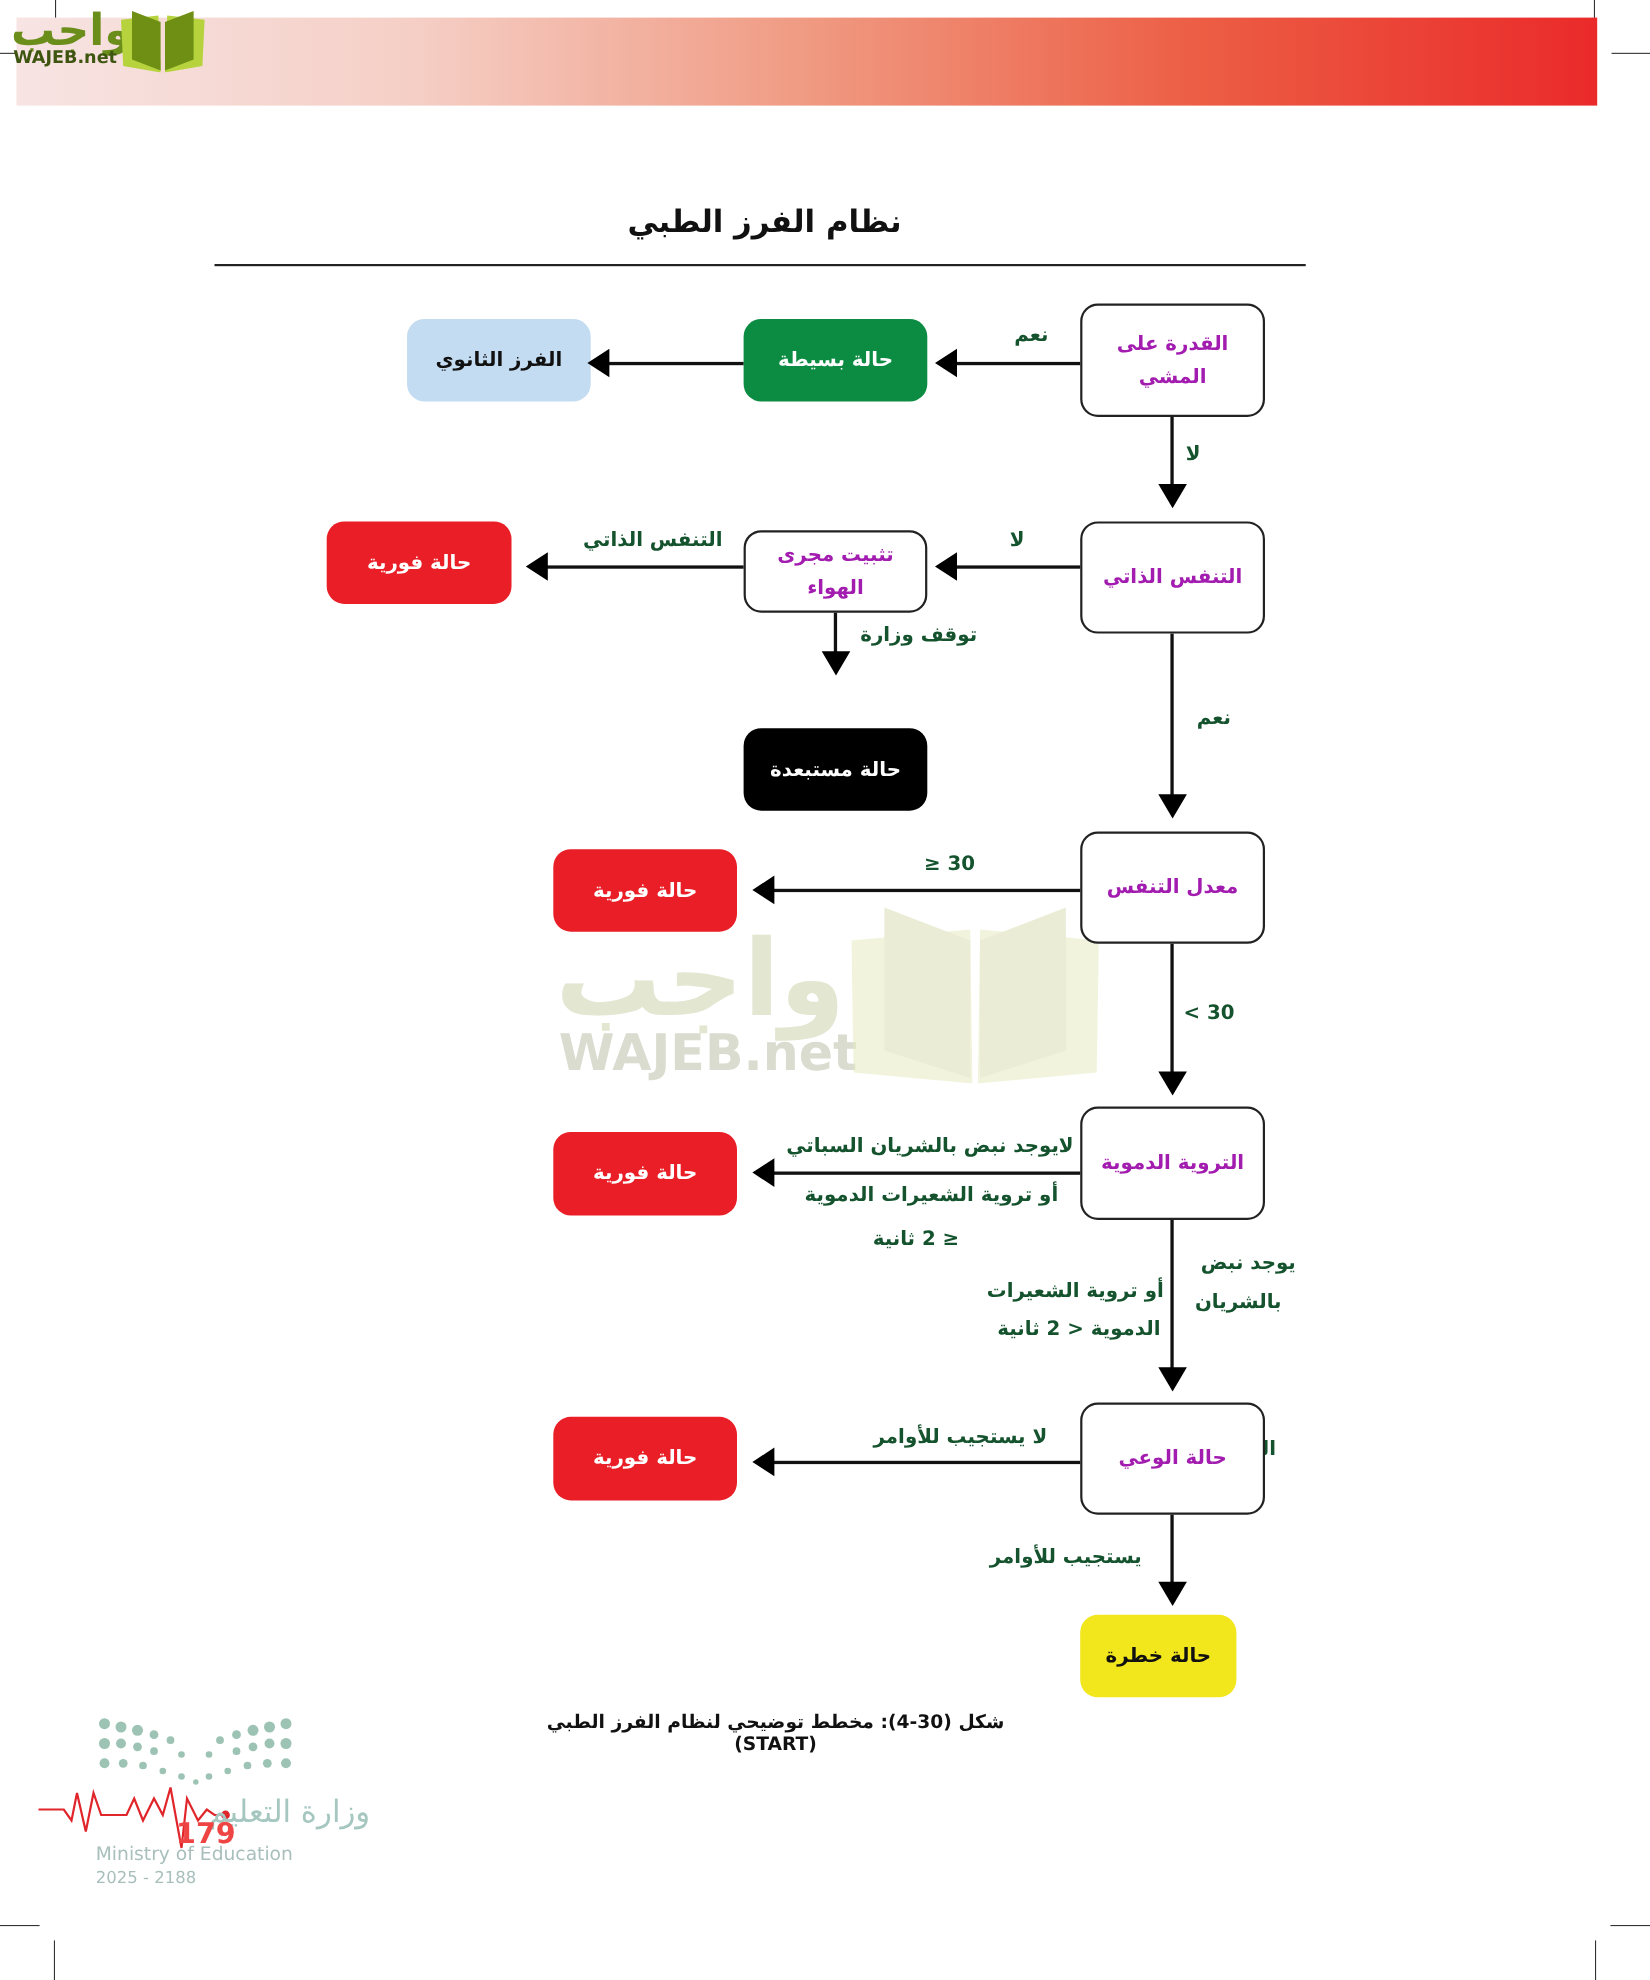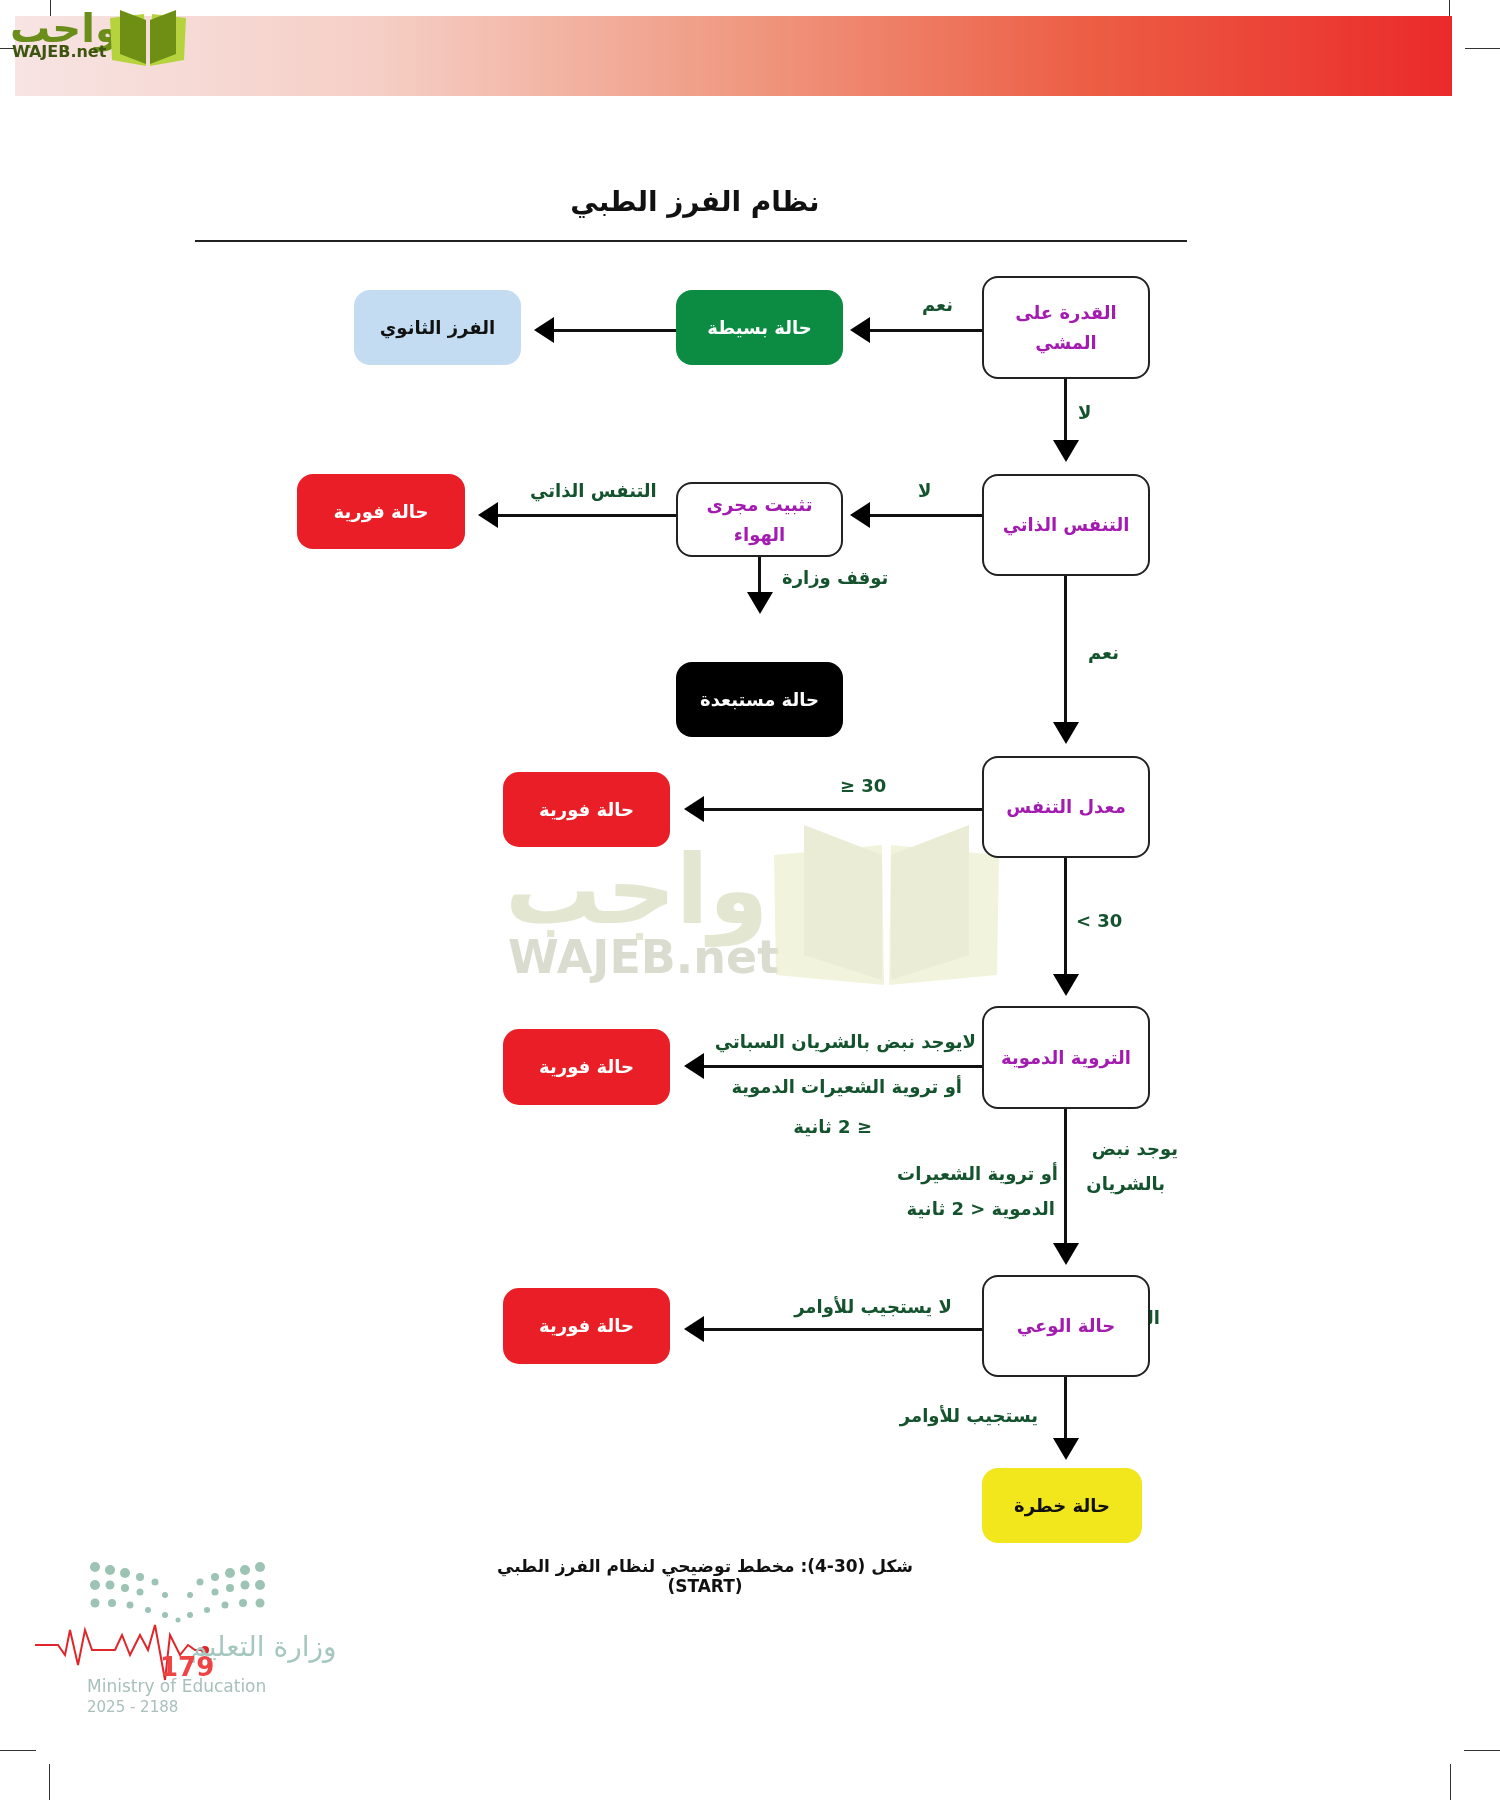--- a/index.html
+++ b/index.html
@@ -68,21 +68,21 @@
 <div class="abs wm-sub">WAJEB.net</div>
 <svg class="abs wm-book" viewBox="0 0 225 170">
   <path d="M0 40 L108 30 L110 170 L2 160 Z" fill="#e6ebc0"></path>
   <path d="M225 40 L117 30 L115 170 L223 160 Z" fill="#e6ebc0"></path>
   <path d="M30 10 L108 40 L108 165 L30 140 Z" fill="#d9ddb5"></path>
   <path d="M195 10 L117 40 L117 165 L195 140 Z" fill="#d9ddb5"></path>
 </svg>
 
 <div class="box white" style="left:982px;top:276px;width:168px;height:103px;">القدرة على المشي</div>
 <div class="box green" style="left:676px;top:290px;width:167px;height:75px;">حالة بسيطة</div>
-<div class="box blue" style="left:354px;top:290px;width:167px;height:75px;">الفرز الثانوي</div>
+<div class="box blue" style="left:370px;top:290px;width:167px;height:75px;">الفرز الثانوي</div>
 <div class="hline" style="left:868px;top:329px;width:114px;"></div>
 <div class="arrow-left" style="left:850px;top:317px;"></div>
 <div class="lbl" style="left:922px;top:288px;">نعم</div>
 <div class="hline" style="left:552px;top:329px;width:124px;"></div>
 <div class="arrow-left" style="left:534px;top:317px;"></div>
 <div class="vline" style="left:1064px;top:379px;height:75px;"></div>
 <div class="arrow-down" style="left:1053px;top:440px;"></div>
 <div class="lbl" style="left:1078px;top:396px;">لا</div>
 
 <div class="box white" style="left:982px;top:474px;width:168px;height:102px;">التنفس الذاتي</div>
@@ -127,21 +127,21 @@
 <div class="lbl" style="right:445px;top:1192px;">الدموية &lt; 2 ثانية</div>
 
 <div class="box white" style="left:982px;top:1275px;width:168px;height:102px;">حالة الوعي</div>
 <div class="box red" style="left:503px;top:1288px;width:167px;height:76px;">حالة فورية</div>
 <div class="hline" style="left:702px;top:1328px;width:280px;"></div>
 <div class="arrow-left" style="left:684px;top:1316px;"></div>
 <div class="lbl" style="right:548px;top:1290px;">لا يستجيب للأوامر</div>
 <div class="vline" style="left:1064px;top:1377px;height:66px;"></div>
 <div class="arrow-down" style="left:1053px;top:1438px;"></div>
 <div class="lbl" style="right:462px;top:1399px;">يستجيب للأوامر</div>
-<div class="box yellow" style="left:982px;top:1468px;width:160px;height:75px;">حالة خطرة</div>
+<div class="box yellow" style="left:982px;top:1468px;width:142px;height:75px;">حالة خطرة</div>
 
 <div class="abs caption">شكل (30-4): مخطط توضيحي لنظام الفرز الطبي (START)</div>
 
 <svg class="abs moe" viewBox="0 0 260 180">
   <g fill="#9cc3b4">
     <circle cx="65" cy="12" r="5"></circle>
       <circle cx="80" cy="15" r="5"></circle>
       <circle cx="95" cy="18" r="5"></circle>
       <circle cx="110" cy="22" r="4"></circle>
       <circle cx="125" cy="27" r="3.5"></circle>

